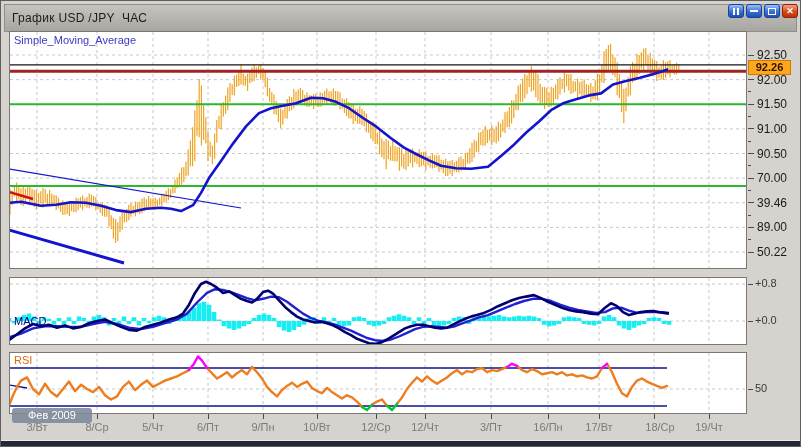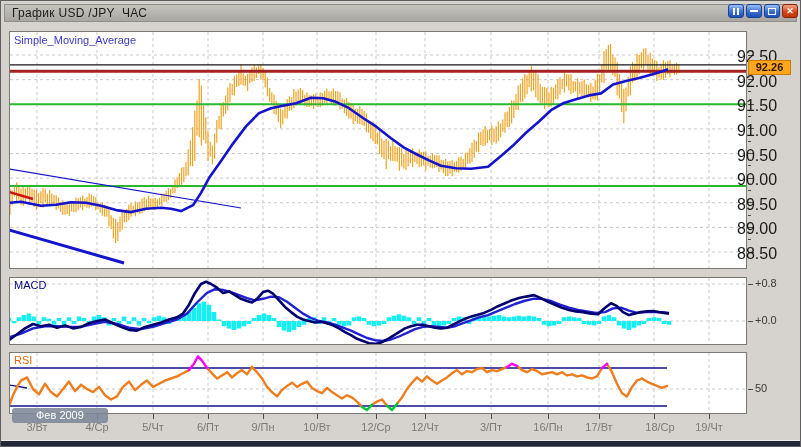--- a/index.html
+++ b/index.html
@@ -1,43 +1,43 @@
 <!DOCTYPE html>
 <html><head>
 <meta charset="utf-8">
 <style>
   html,body{margin:0;padding:0;background:#8a8a8a;font-family:"Liberation Sans",sans-serif;}
   .win{position:relative;width:801px;height:447px;background:#d6d3ce;border:1px solid #5f5f5f;
        box-sizing:border-box;overflow:hidden;}
-  .titlebar{position:absolute;left:3px;top:3px;width:793px;height:18px;
+  .titlebar{position:absolute;left:3px;top:3px;width:793px;height:28px;
        background:linear-gradient(#c7c5bf,#aab8a0 120%);background:linear-gradient(#c6c4be,#a8a6a0);
        border:1px solid #918f8a;box-sizing:border-box;display:flex;align-items:center;}
   .title{padding-left:7px;font-size:12px;color:#1c1c1c;white-space:pre;letter-spacing:.3px;}
   .winbtns{position:absolute;right:2px;top:3px;display:flex;gap:2px;}
   .wbtn{width:16px;height:14px;border-radius:3px;display:flex;align-items:center;justify-content:center;
         cursor:pointer;box-sizing:border-box;}
   .wbtn.blue{background:linear-gradient(#9cc0f4 0%,#3a6fd2 55%,#1e4fb4 100%);border:1px solid #17429c;}
   .wbtn.red{background:linear-gradient(#f4a488 0%,#d5491c 55%,#b93408 100%);border:1px solid #8e2008;}
   .g-pause{width:2px;height:7px;background:#fff;box-shadow:4px 0 0 #fff;margin-right:4px;}
   .g-min{width:8px;height:2px;background:#fff;}
   .g-max{width:6px;height:5px;border:1px solid #fff;}
   .g-close{color:#fff;font-size:9px;font-weight:bold;line-height:1;}
   svg.pane{position:absolute;}
   .panel-label{position:absolute;font-size:11px;font-weight:400;z-index:5;}
   #sma-label{left:13px;top:33px;text-align:right;}
   #macd-label{left:13px;top:278px;}
   #rsi-label{left:13px;top:353px;}
-  .y-label{position:absolute;left:736px;font-size:16px;color:#1a1a1a;}
+  .y-label{position:absolute;left:756px;font-size:12px;color:#1a1a1a;}
   .r-label{position:absolute;left:754px;font-size:11px;color:#3a3a3a;}
   .x-label{position:absolute;top:420px;font-size:11px;color:#7b7b78;transform:translateX(-50%);white-space:nowrap;}
   .tick{position:absolute;background:#4a4a4a;}
   .price-tag{position:absolute;left:747px;width:41px;height:13px;background:#ffa61c;border:1px solid #c87d00;
        color:#2a1500;font-size:11px;font-weight:bold;text-align:center;line-height:13px;z-index:6;}
   .badge{position:absolute;left:11px;top:407px;background:rgba(124,136,152,.88);color:#fff;
-       font-size:11px;padding:1px 24px 2px;border-radius:3px;z-index:7;}
+       font-size:11px;padding:1px 16px 2px;border-radius:3px;z-index:7;}
   .bottom-strip{position:absolute;left:0;right:0;bottom:0;height:5px;background:#232838;border-top:1px solid #ecebe7;}
 </style>
 </head>
 <body>
 
 <div class="win">
 
   <div class="titlebar">
     <span class="title">График USD /JPY  ЧАС</span>
   </div>
@@ -50,21 +50,21 @@
       </div>
     <div class="wbtn blue">
         <span class="g-max"></span>
       </div>
     <div class="wbtn red">
         <span class="g-close">✕</span>
       </div>
   </div>
 
   <div id="sma-label" class="panel-label" style="color: rgb(58, 58, 192);">Simple_Moving_Average</div>
-  <div id="macd-label" class="panel-label" style="color: rgb(0, 0, 128);">MACD</div>
+  <div id="macd-label" class="panel-label" style="color: rgb(0, 0, 128); margin-top: 36px;">MACD</div>
   <div id="rsi-label" class="panel-label" style="color: rgb(224, 106, 16);">RSI</div>
 
   <svg id="pane-price" class="pane" style="left:8px;top:30px" width="738" height="238" viewBox="8 30 738 238">
       <rect x="8.5" y="30.5" width="737" height="237" fill="#fff" stroke="none"></rect>
       <defs>
         <clipPath id="clip-price">
           <rect x="9" y="31" width="736" height="236"></rect>
         </clipPath>
       </defs>
       <g clip-path="url(#clip-price)">
@@ -174,45 +174,45 @@
       <div class="y-label" style="top:47.0px">92.50</div>
       <div class="tick" style="left:747px;top:78.1px;width:6px;height:1px"></div>
       <div class="y-label" style="top:71.6px">92.00</div>
       <div class="tick" style="left:747px;top:102.8px;width:6px;height:1px"></div>
       <div class="y-label" style="top:96.3px">91.50</div>
       <div class="tick" style="left:747px;top:127.4px;width:6px;height:1px"></div>
       <div class="y-label" style="top:120.9px">91.00</div>
       <div class="tick" style="left:747px;top:152.0px;width:6px;height:1px"></div>
       <div class="y-label" style="top:145.5px">90.50</div>
       <div class="tick" style="left:747px;top:176.6px;width:6px;height:1px"></div>
-      <div class="y-label" style="top:170.1px">90.00</div>
+      <div class="y-label" style="top:170.1px">70.00</div>
       <div class="tick" style="left:747px;top:201.3px;width:6px;height:1px"></div>
-      <div class="y-label" style="top:194.8px">89.50</div>
+      <div class="y-label" style="top:194.8px">39.46</div>
       <div class="tick" style="left:747px;top:225.9px;width:6px;height:1px"></div>
       <div class="y-label" style="top:219.4px">89.00</div>
       <div class="tick" style="left:747px;top:250.5px;width:6px;height:1px"></div>
-      <div class="y-label" style="top:244.0px">88.50</div>
+      <div class="y-label" style="top:244.0px">50.22</div>
       <div class="tick" style="left:747px;top:238.2px;width:3px;height:1px"></div>
       <div class="tick" style="left:747px;top:213.6px;width:3px;height:1px"></div>
       <div class="tick" style="left:747px;top:188.9px;width:3px;height:1px"></div>
       <div class="tick" style="left:747px;top:164.3px;width:3px;height:1px"></div>
       <div class="tick" style="left:747px;top:139.7px;width:3px;height:1px"></div>
       <div class="tick" style="left:747px;top:115.1px;width:3px;height:1px"></div>
       <div class="tick" style="left:747px;top:90.4px;width:3px;height:1px"></div>
       <div class="tick" style="left:747px;top:65.8px;width:3px;height:1px"></div>
       <div class="tick" style="left:747px;top:282.5px;width:5px;height:1px"></div>
       <div class="r-label" style="top:276.0px">+0.8</div>
       <div class="tick" style="left:747px;top:319.5px;width:5px;height:1px"></div>
       <div class="r-label" style="top:313.0px">+0.0</div>
       <div class="tick" style="left:747px;top:387.5px;width:5px;height:1px"></div>
       <div class="r-label" style="top:381.0px">50</div>
       <div class="tick" style="left:36px;top:413px;width:1px;height:5px"></div>
       <div class="x-label" style="left:36px">3/Вт</div>
       <div class="tick" style="left:96px;top:413px;width:1px;height:5px"></div>
-      <div class="x-label" style="left:96px">4/Ср</div>
+      <div class="x-label" style="left:96px">8/Ср</div>
       <div class="tick" style="left:152px;top:413px;width:1px;height:5px"></div>
       <div class="x-label" style="left:152px">5/Чт</div>
       <div class="tick" style="left:207px;top:413px;width:1px;height:5px"></div>
       <div class="x-label" style="left:207px">6/Пт</div>
       <div class="tick" style="left:262px;top:413px;width:1px;height:5px"></div>
       <div class="x-label" style="left:262px">9/Пн</div>
       <div class="tick" style="left:316px;top:413px;width:1px;height:5px"></div>
       <div class="x-label" style="left:316px">10/Вт</div>
       <div class="tick" style="left:375px;top:413px;width:1px;height:5px"></div>
       <div class="x-label" style="left:375px">12/Ср</div>

